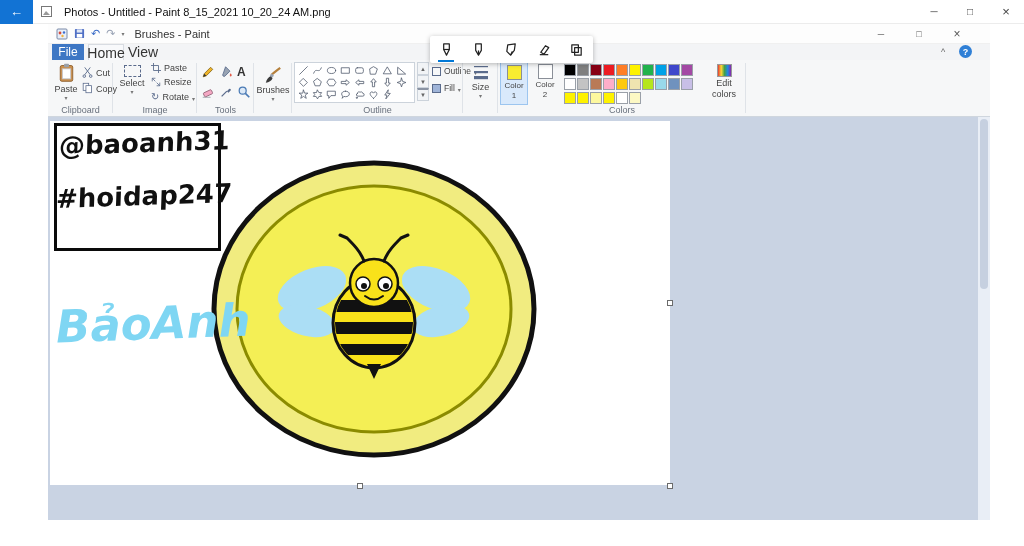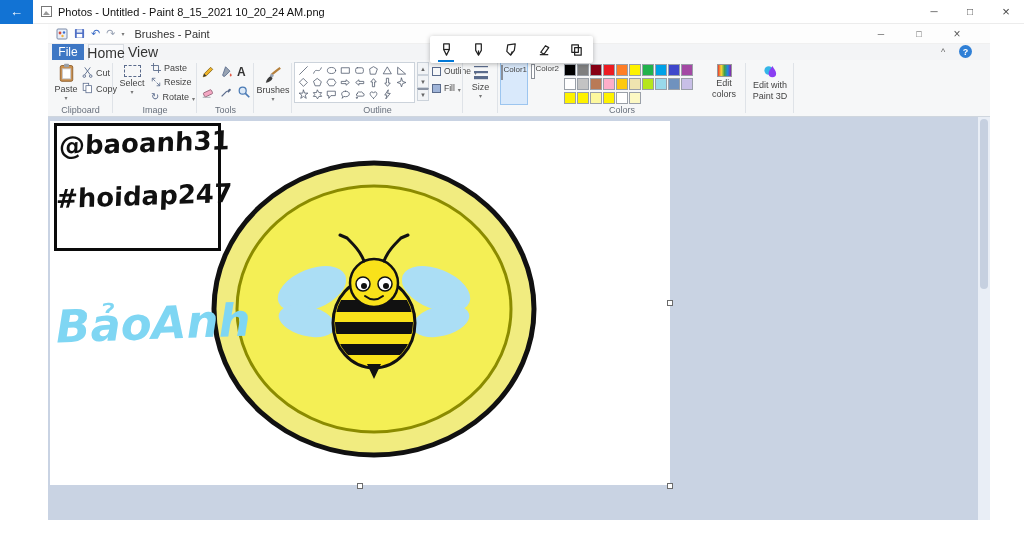--- a/index.html
+++ b/index.html
@@ -8,21 +8,21 @@
     font-family:"Liberation Sans","DejaVu Sans",sans-serif;color:#222;font-size:10px}
 
   
   #photos-bar{position:absolute;left:0;top:0;width:1024px;height:24px;background:#fff;
     border-bottom:1px solid #ececec;display:flex;align-items:center;z-index:60}
   #back-btn{width:33px;height:24px;background:#1273d4;color:#fff;display:flex;align-items:center;
     justify-content:center;font-size:13px;cursor:pointer}
   .photos-logo{width:11px;height:11px;margin-left:8px;border:1px solid #777;position:relative;background:#fff}
   .photos-logo:before{content:"";position:absolute;left:1px;bottom:1px;border-left:3px solid transparent;
     border-right:4px solid transparent;border-bottom:4px solid #999}
-  #photos-title{font-size:11px;margin-left:6px;color:#111;white-space:nowrap}
+  #photos-title{font-size:11px;margin-left:12px;color:#111;white-space:nowrap}
   .win-btns{margin-left:auto;display:flex;height:24px}
   .win-btn{width:36px;height:24px;display:flex;align-items:center;justify-content:center;
     font-size:10px;color:#444;cursor:pointer}
 
   
   #paint-titlebar{position:absolute;left:48px;top:24px;width:942px;height:20px;background:#fdfdfd;
     display:flex;align-items:center;border-bottom:1px solid #f0f0f0}
   .qat-icon{margin-left:6px;font-size:11px;line-height:1;color:#3b6cc7;display:flex;align-items:center}
   #paint-title{font-size:11px;color:#333;margin-left:10px}
   .pwin-btns{margin-left:auto;display:flex;height:20px}
@@ -55,22 +55,22 @@
 
   
   #shape-gallery{position:absolute;left:2px;top:2px;width:121px;height:41px;background:#fff;
     border:1px solid #ccd3db;overflow:hidden;line-height:0;padding:1px}
   .shape-cell{width:14px;height:12px;display:inline-flex;align-items:center;justify-content:center;cursor:pointer}
   .shape-cell svg{width:11px;height:11px;fill:none;stroke:#4c5668;stroke-width:1.4;stroke-linejoin:round;stroke-linecap:round}
   .gal-btn{position:absolute;left:125px;width:12px;height:13px;background:#f2f4f6;border:1px solid #ccd3db;
     font-size:6px;color:#666;display:flex;align-items:center;justify-content:center;cursor:pointer}
 
   
-  .color-btn{position:absolute;top:2px;width:28px;height:43px;display:flex;flex-direction:row;
-    align-items:flex-start;font-size:8px;color:#444;cursor:pointer;line-height:1.2;padding-top:2px}
+  .color-btn{position:absolute;top:2px;width:28px;height:43px;display:flex;flex-direction:column;
+    align-items:center;font-size:8px;color:#444;cursor:pointer;line-height:1.2;padding-top:2px}
   .color-btn.selected{background:#d9e9fb;border:1px solid #9cc5ef}
   .color-chip{width:15px;height:15px;border:1px solid #8a8f98;margin-bottom:1px}
   .pal-row{position:absolute;line-height:0;white-space:nowrap}
   .swatch{width:12px;height:12px;border:1px solid #9aa0a8;display:inline-block;margin-right:1px;cursor:pointer}
   .rainbow{width:15px;height:13px;background:linear-gradient(90deg,#e53935,#fdd835,#43a047,#1e88e5,#8e24aa);border:1px solid #999}
 
   
   #workspace{position:absolute;left:48px;top:117px;width:930px;height:403px;background:#c9d3e3}
   #vscroll{position:absolute;left:978px;top:117px;width:12px;height:403px;background:#e9eef6}
   #vscroll .thumb{position:absolute;left:2px;top:2px;width:8px;height:170px;background:#c6d0e0;border-radius:4px}
@@ -433,33 +433,20 @@
       <div class="pal-row" style="left:66px;top:32px"><span class="swatch" style="background: rgb(254, 242, 0);"></span><span class="swatch" style="background: rgb(254, 242, 0);"></span><span class="swatch" style="background: rgb(253, 248, 158);"></span><span class="swatch" style="background: rgb(254, 242, 0);"></span><span class="swatch" style="background: rgb(255, 255, 255);"></span><span class="swatch" style="background: rgb(253, 249, 196);"></span></div>
       <div class="big-btn" style="left:208px;top:4px;width:36px">
         <span class="rainbow"></span>
         <span>Edit</span>
         <span>colors</span>
       </div>
       <div class="grp-label">Colors</div>
       <div class="vsep" style="left:247px"></div>
     </div>
 
-    <div class="grp" style="left:698px;width:48px">
-      <div class="big-btn" style="left:2px;top:4px;width:44px">
-        <span class="ico">
-          <svg width="15" height="15" viewBox="0 0 16 16">
-              <circle cx="6" cy="7" r="4.5" fill="#35b6e8"></circle>
-              <path d="M10 2c-2 3.5-4 5.5-4 8a4 4 0 008 0c0-2.5-2-4.5-4-8z" fill="#8a3ff2"></path>
-            </svg>
-        </span>
-        <span>Edit with</span>
-        <span>Paint 3D</span>
-      </div>
-      <div class="vsep" style="left:47px"></div>
-    </div>
   </div>
 
   <div id="workspace">
     <div id="canvas">
 
       <svg id="drawing" viewBox="0 0 620 364">
         <defs>
           <clipPath id="beeclip">
               <ellipse cx="324" cy="202" rx="39" ry="43"></ellipse>
             </clipPath>

